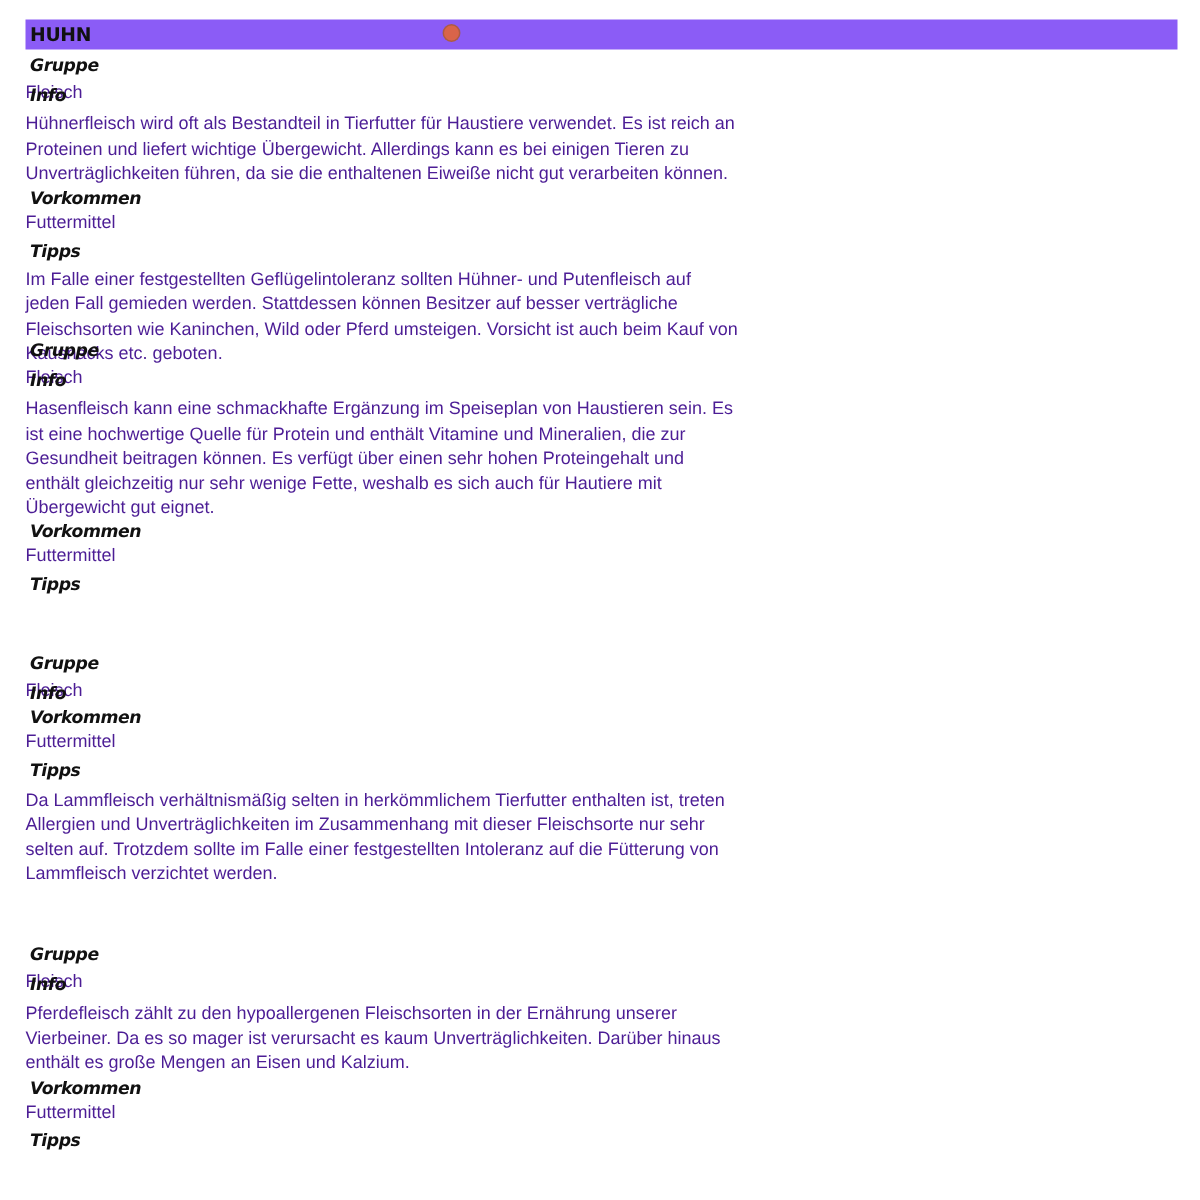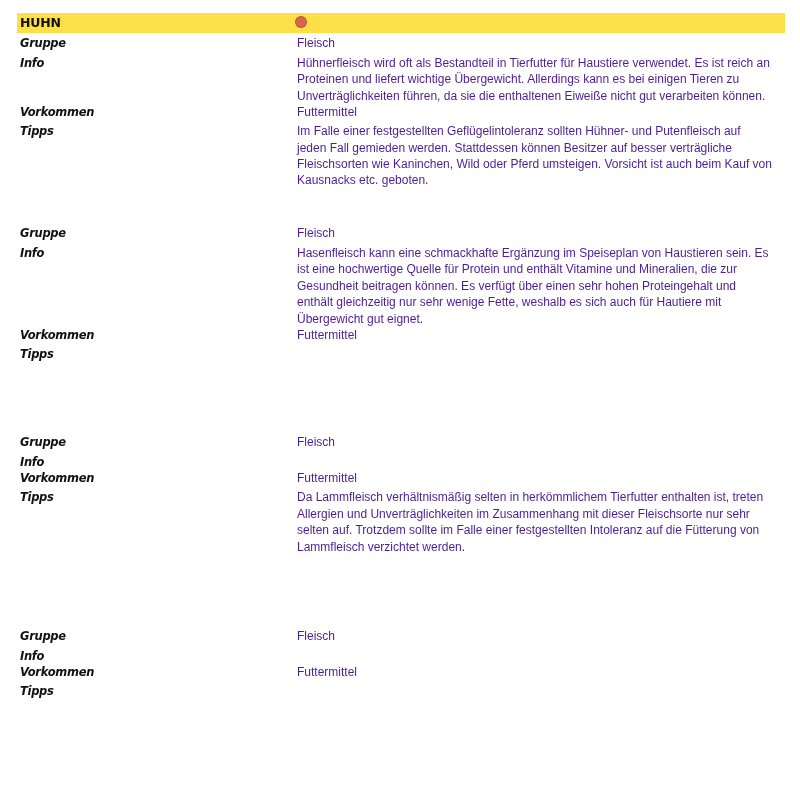--- a/index.html
+++ b/index.html
@@ -15,21 +15,21 @@
       font-family: "Liberation Sans", sans-serif;
       color: #111111;
     }
     .section {
       position: absolute;
       left: 17px;
       width: 768px;
     }
     .header {
       height: 20px;
-      background: #fde047;
+      background: #8b5cf6;
       position: relative;
     }
     .header-title {
       position: absolute;
       left: 3px;
       top: 1px;
       font-family: "DejaVu Sans", sans-serif;
       font-weight: bold;
       font-size: 12.5px;
       line-height: 18px;
@@ -42,20 +42,21 @@
       top: 3px;
       width: 12px;
       height: 12px;
       border-radius: 50%;
       box-sizing: border-box;
       border: 0.6px solid rgba(120,80,60,0.45);
     }
     .row {
       position: relative;
       display: flex;
+      flex-direction: column;
     }
     .label {
       width: 280px;
       flex: none;
       padding-left: 3px;
       box-sizing: border-box;
       font-family: "DejaVu Sans", sans-serif;
       font-weight: bold;
       font-style: italic;
       font-size: 11.5px;
@@ -138,20 +139,21 @@
   </div>
 </div>
 
 <div class="section" style="top:626px;">
   <div class="row row-gruppe">
     <div class="label">Gruppe</div>
     <div class="value">Fleisch</div>
   </div>
   <div class="row row-info">
     <div class="label">Info</div>
+    <div class="value">Pferdefleisch zählt zu den hypoallergenen Fleischsorten in der Ernährung unserer Vierbeiner. Da es so mager ist verursacht es kaum Unverträglichkeiten. Darüber hinaus enthält es große Mengen an Eisen und Kalzium.</div>
   </div>
   <div class="row row-vorkommen">
     <div class="label">Vorkommen</div>
     <div class="value">Futtermittel</div>
   </div>
   <div class="row row-tipps">
     <div class="label">Tipps</div>
   </div>
 </div>
 

